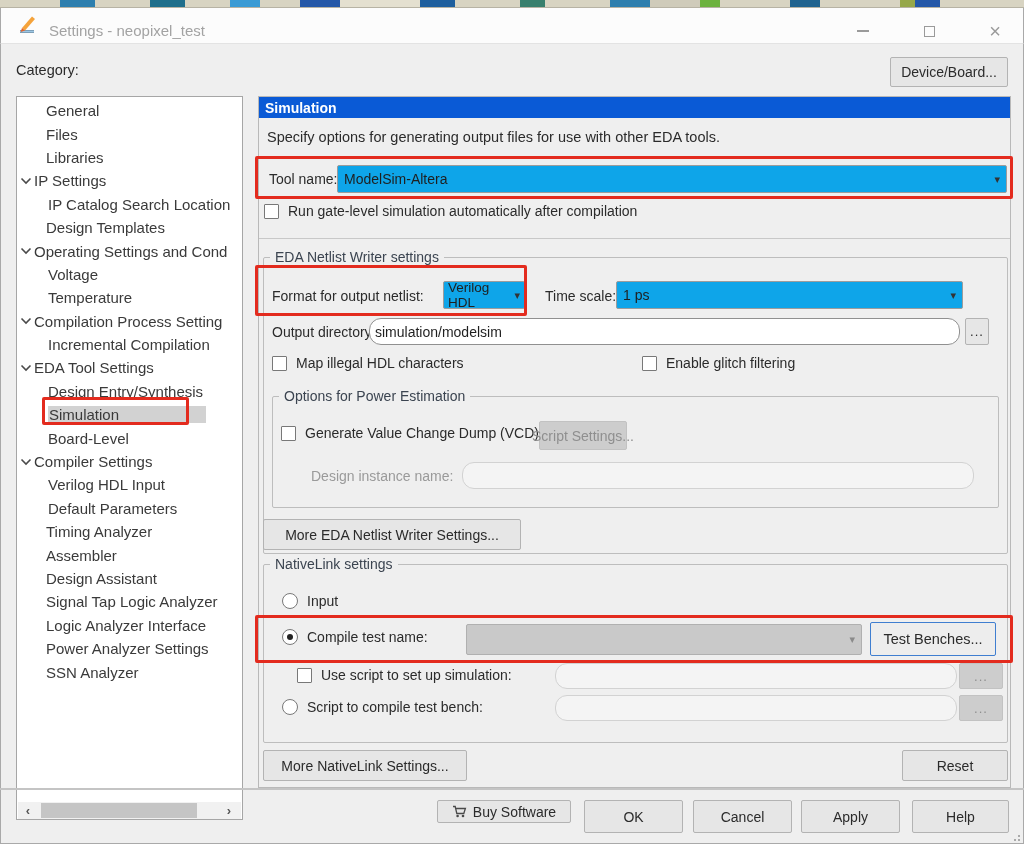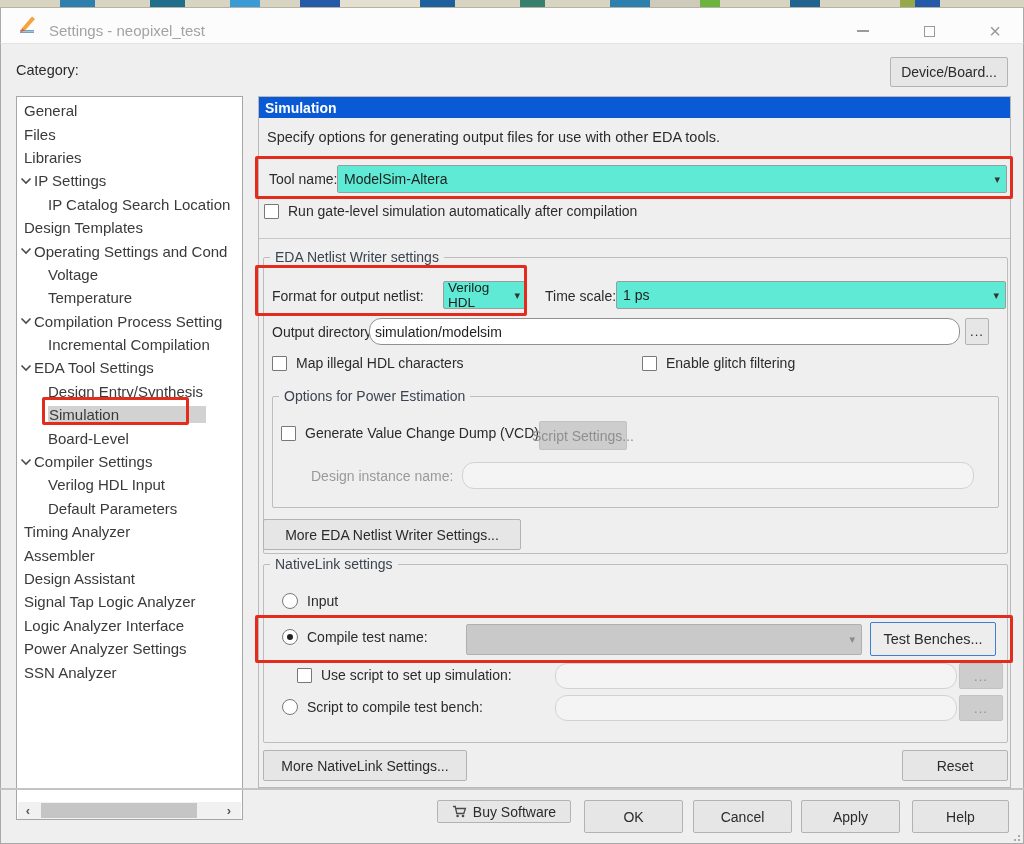--- a/index.html
+++ b/index.html
@@ -60,21 +60,21 @@
   .tree-panel {
     left:16px; top:96px; width:227px; height:724px;
     background:#ffffff; border:1px solid #a6a6a6; overflow:hidden;
   }
   .tree-rows { position:absolute; left:0; top:2px; width:100%; }
   .tree-row {
     height:23.4px; display:flex; align-items:center;
     font-size:15px; color:#3a3a3a; white-space:nowrap; overflow:hidden;
   }
   .tree-row .chev { width:14px; margin-left:3px; display:flex; align-items:center; }
-  .lvl1 { padding-left:7px; }
+  .lvl1 { padding-left:29px; }
   .lvl1.has-arrow { padding-left:0; }
   .lvl2 { padding-left:31px; }
   .sel-label { background:#d2d2d2; display:inline-block; width:158px; padding-left:1px; }
 
   
   .hscroll { left:1px; top:705px; width:223px; height:17px; background:#f1f1f1; display:flex; align-items:center; }
   .hs-arrow { width:20px; text-align:center; font-size:13px; font-weight:bold; color:#555; }
   .hs-thumb { position:absolute; left:23px; top:1px; width:156px; height:15px; background:#c5c5c5; }
   .hs-right { position:absolute; right:2px; }
 
@@ -87,21 +87,21 @@
     left:0; top:0; width:751px; height:21px; background:#0a5ad6;
     color:#ffffff; font-weight:bold; font-size:14px;
     display:flex; align-items:center; padding-left:6px;
   }
   .desc { left:8px; top:32px; font-size:14.5px; }
 
   .field-label { font-size:14px; color:#2b2b2b; white-space:nowrap; }
   .dim { color:#9a9a9a; }
 
   .dropdown {
-    position:absolute; background:#5eead4; border:1px solid #9c9c9c; border-radius:2px;
+    position:absolute; background:#0ea5e9; border:1px solid #9c9c9c; border-radius:2px;
     display:flex; align-items:center; padding:0 6px; font-size:14px; color:#1f1f1f;
   }
   .dropdown .dd-arrow { margin-left:auto; font-size:11px; color:#333; }
   .dropdown-disabled { background:#c9c9c9; border-color:#b0b0b0; }
   .dropdown-disabled .dd-arrow { color:#8a8a8a; }
 
   .textbox {
     position:absolute; background:#ffffff; border:1px solid #909090; border-radius:12px;
     display:flex; align-items:center; padding:0 5px; font-size:14px; color:#1f1f1f;
   }
@@ -292,21 +292,21 @@
   <div class="group" style="left:4px; top:160px; width:745px; height:297px;">
     <span class="group-title">EDA Netlist Writer settings</span>
 
     <span class="abs field-label" style="left:8px; top:30px;">Format for output netlist:</span>
     <div class="dropdown" style="left:179px; top:23px; width:82px; height:28px; padding:0 4px;">
       <span style="font-size:13.5px;">Verilog HDL</span>
       <span class="dd-arrow">▾</span>
     </div>
 
     <span class="abs field-label" style="left:281px; top:30px;">Time scale:</span>
-    <div class="dropdown" style="left:352px; top:23px; width:390px; height:28px;">
+    <div class="dropdown" style="left:352px; top:23px; width:347px; height:28px;">
       <span>1 ps</span>
       <span class="dd-arrow">▾</span>
     </div>
 
     <span class="abs field-label" style="left:8px; top:66px;">Output directory:</span>
     <div class="textbox" style="left:105px; top:60px; width:591px; height:27px;">
       <span>simulation/modelsim</span>
     </div>
     <div class="btn browse-btn" style="left:701px; top:60px; width:24px; height:27px;">...</div>
 

